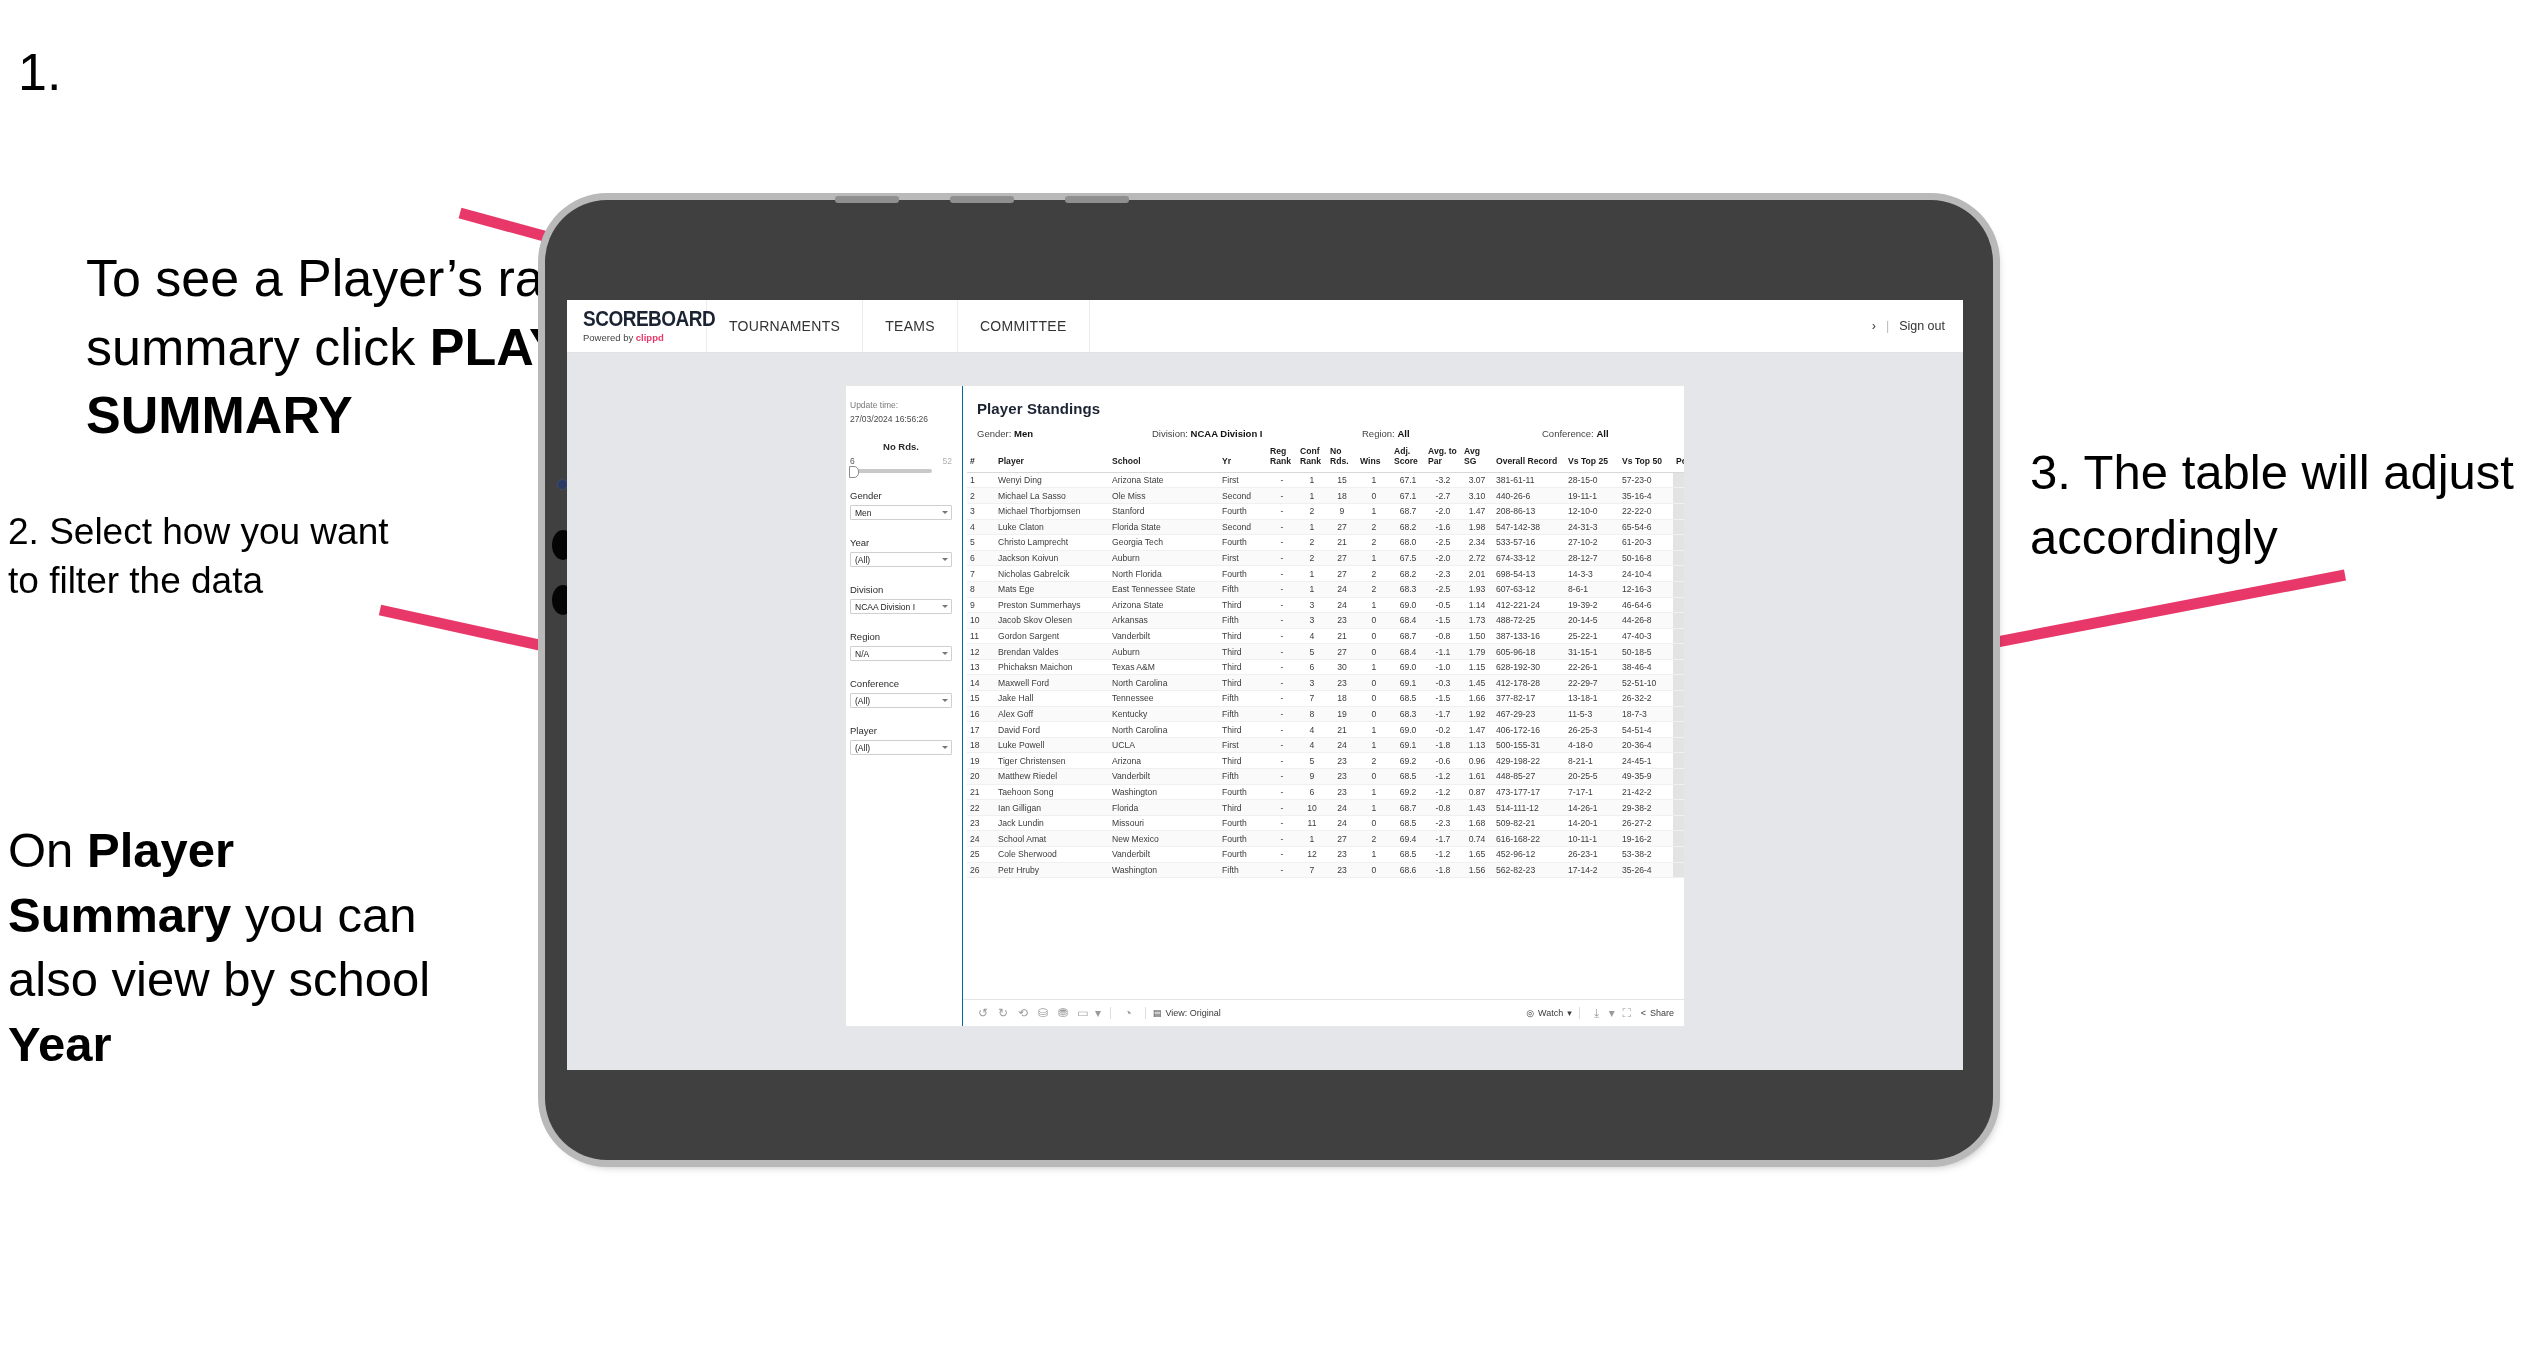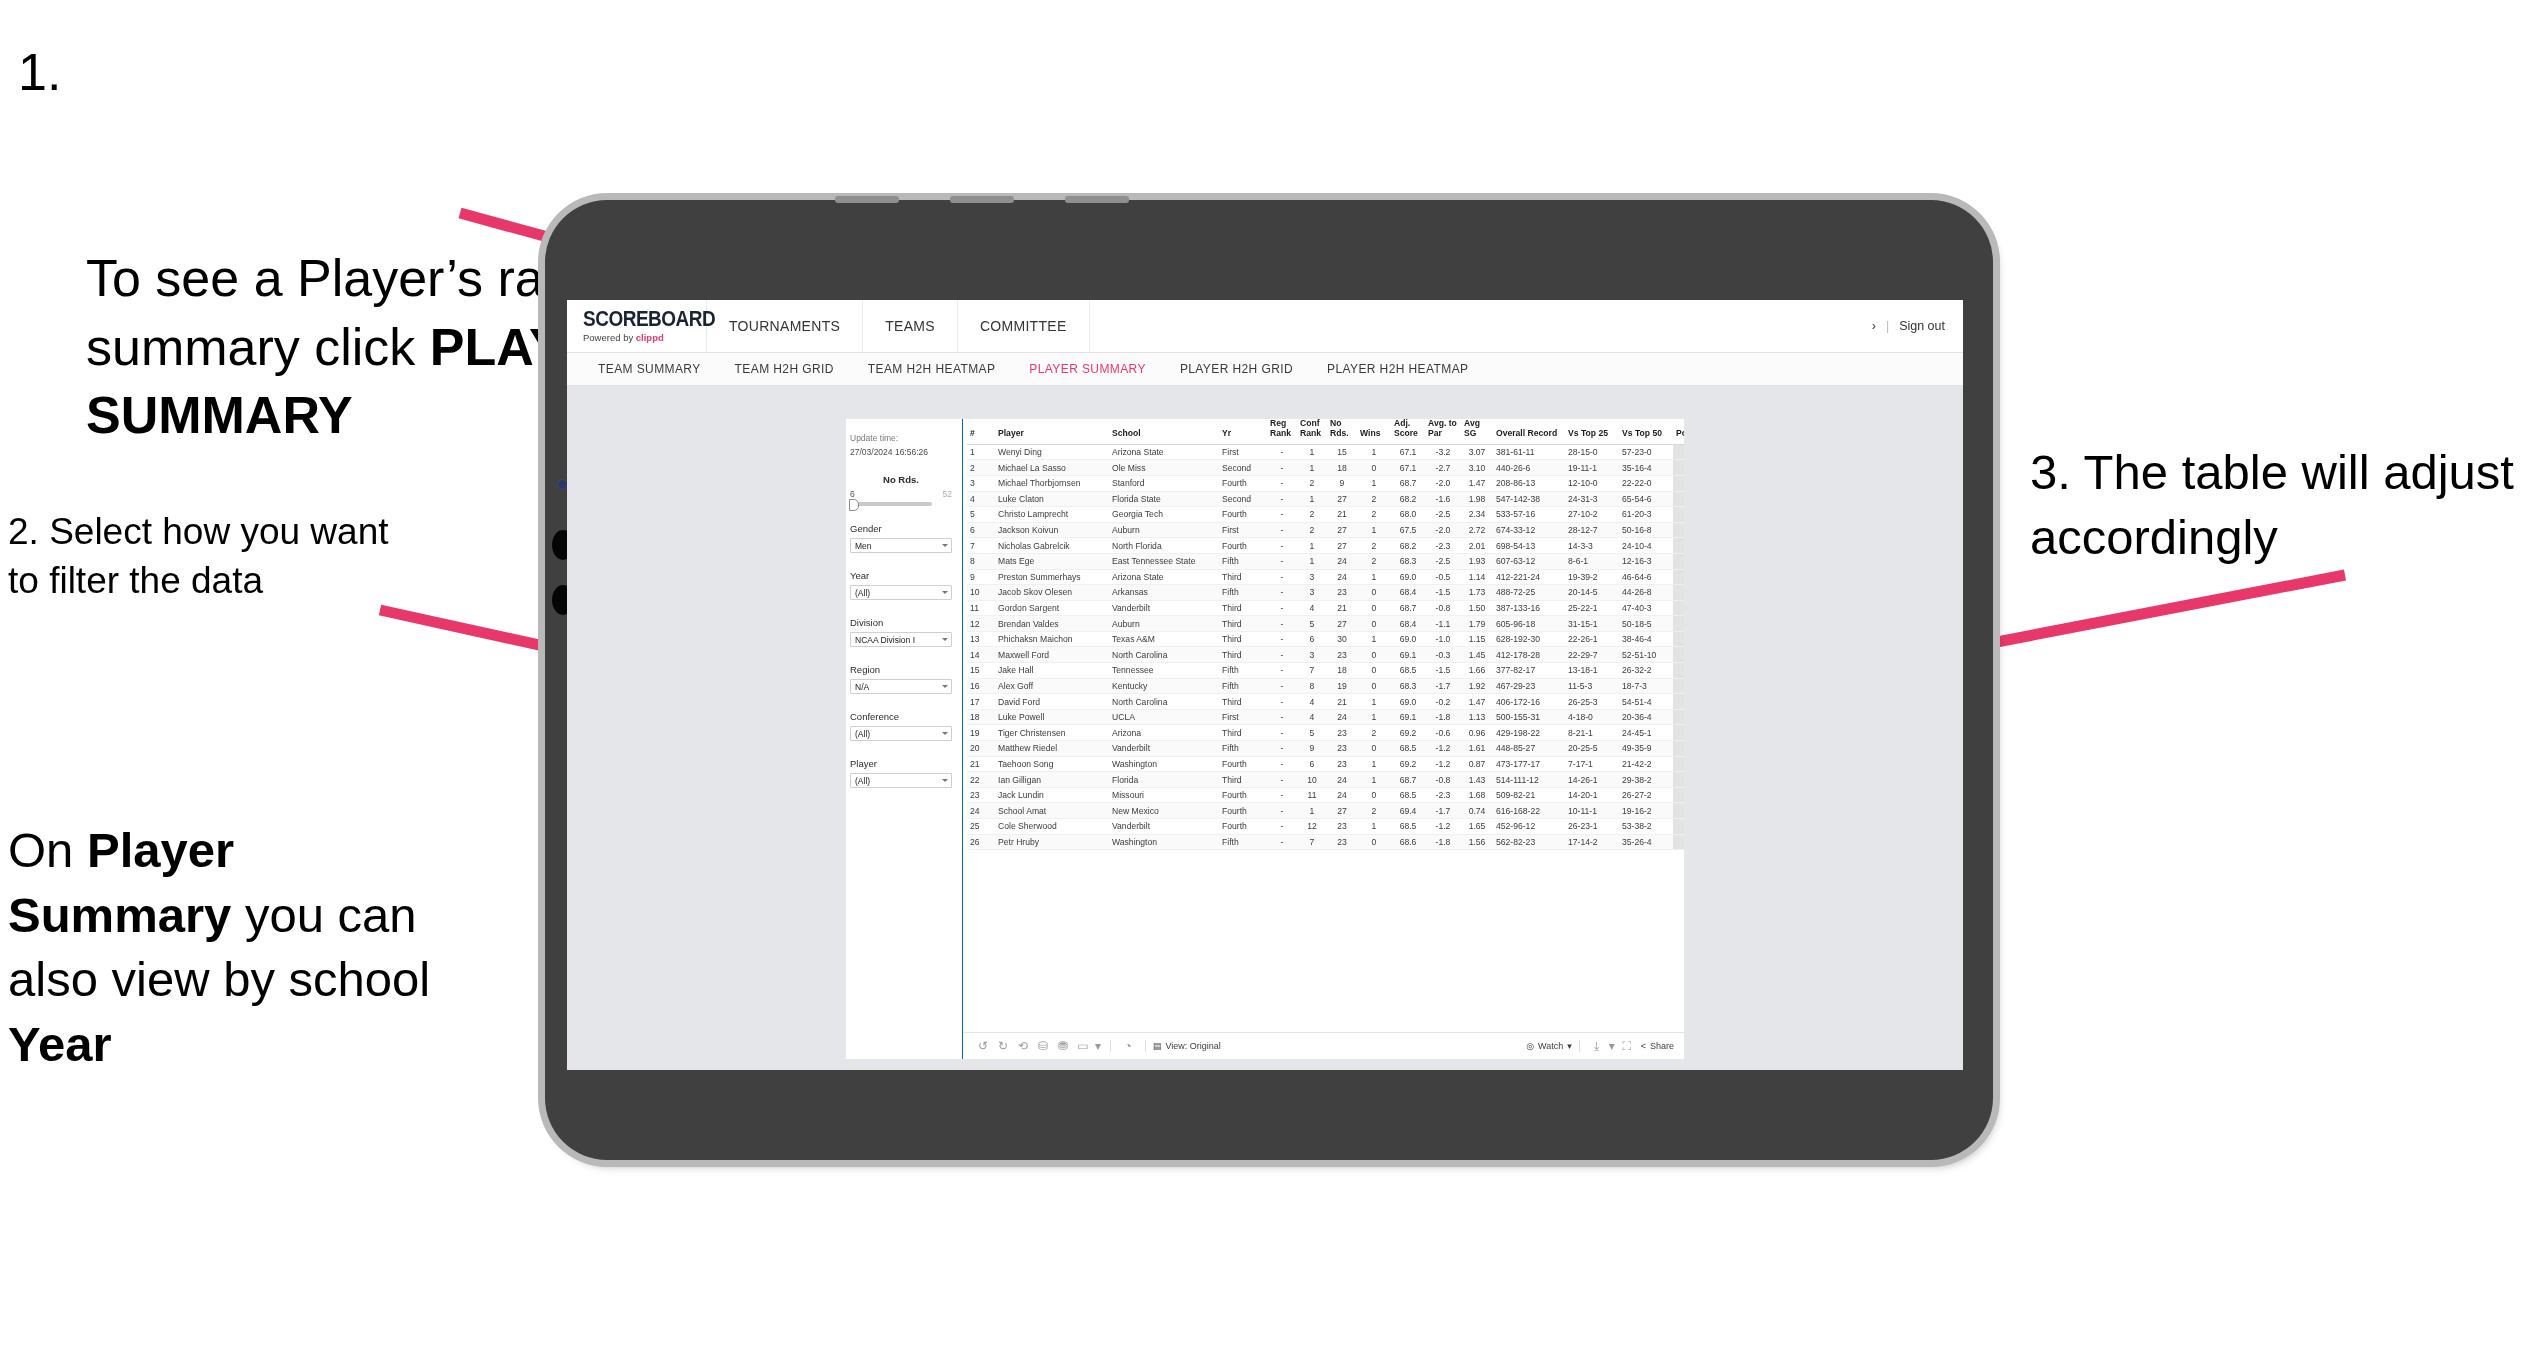--- a/index.html
+++ b/index.html
@@ -246,28 +246,20 @@
       <div class="topnav-item">TEAMS</div>
       <div class="topnav-item">COMMITTEE</div>
       <div class="spacer"></div>
       <div class="right">
         <span>›</span>
         <span class="sep">|</span>
         <span>Sign out</span>
       </div>
     </div>
 
-    <div class="subnav">
-      <div class="subnav-item">TEAM SUMMARY</div>
-      <div class="subnav-item">TEAM H2H GRID</div>
-      <div class="subnav-item">TEAM H2H HEATMAP</div>
-      <div class="subnav-item active">PLAYER SUMMARY</div>
-      <div class="subnav-item">PLAYER H2H GRID</div>
-      <div class="subnav-item">PLAYER H2H HEATMAP</div>
-    </div>
 
     <div class="vizarea">
       <div class="vizcard">
         <div class="vizmain">
 
           <div class="filters">
             <div class="f-block">
               <div class="f-label" style="color:#7a7a7a;font-size:8.5px;">Update time:</div>
               <div class="f-label" style="color:#4a4a4a;font-size:8.5px;">27/03/2024 16:56:26</div>
             </div>
@@ -326,20 +318,29 @@
             <div class="f-block">
               <div class="f-label">Player</div>
               <div class="f-select">
                 <span class="cv">(All)</span>
                 <span class="caret"></span>
               </div>
             </div>
           </div>
 
           <div class="vizcontent">
+            <div class="viz-head">
+              <div class="viz-title">Player Standings</div>
+              <div class="viz-meta">
+                <div class="m m1"><span>Gender: </span><b>Men</b></div>
+                <div class="m m2"><span>Division: </span><b>NCAA Division I</b></div>
+                <div class="m m3"><span>Region: </span><b>All</b></div>
+                <div class="m"><span>Conference: </span><b>All</b></div>
+              </div>
+            </div>
 
             <div class="tbl-wrap">
               <table class="std">
                 <thead>
                   <tr>
                     <th class="c-num">#</th>
                     <th class="c-player">Player</th>
                     <th class="c-school">School</th>
                     <th class="c-yr">Yr</th>
                     <th class="c-rr">Reg Rank</th>

